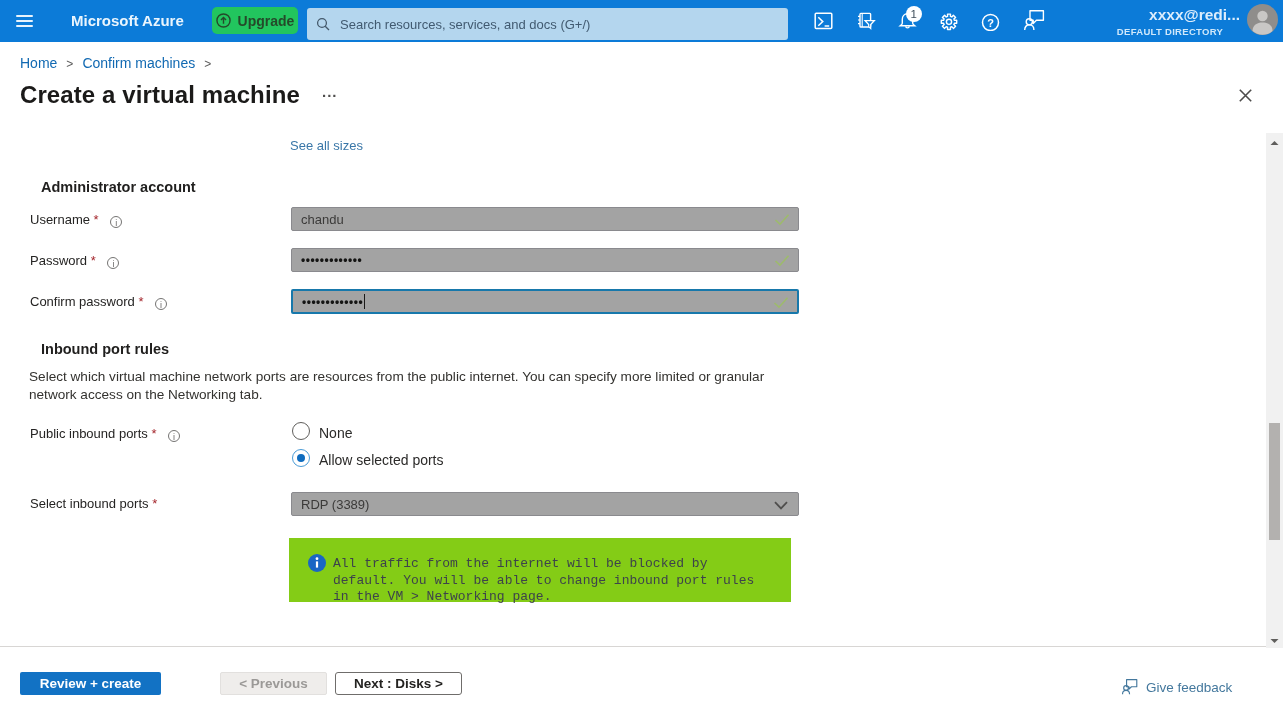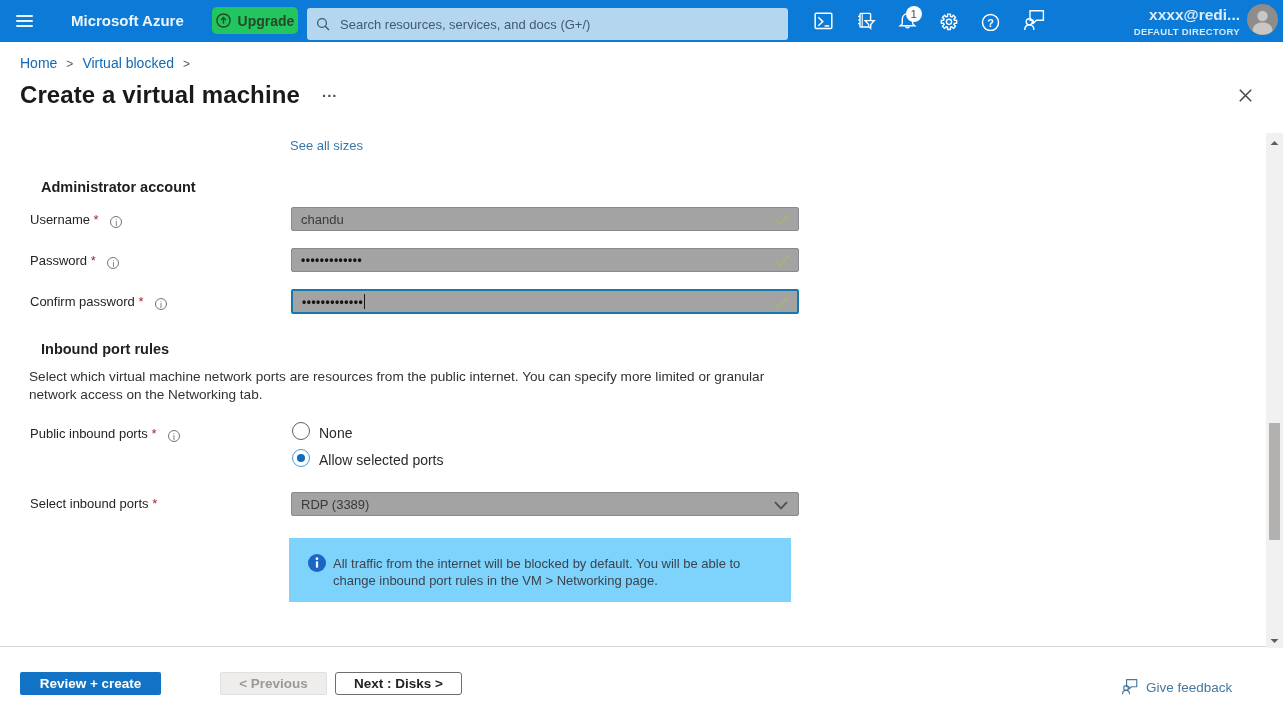--- a/index.html
+++ b/index.html
@@ -35,21 +35,21 @@
          border:1px solid #8a8a8e; border-radius:2px; font-size:13px; color:#3b3a39;
          display:flex; align-items:center; padding-left:9px; }
   .chk { position:absolute; right:8px; top:5px; }
   .dots { letter-spacing:0.5px; font-size:12px; font-weight:700; color:#151514; }
   .para { font-size:13.6px; color:#33322f; line-height:18px; }
   .radio { position:absolute; width:18px; height:18px; border:1px solid #5f5e5c; border-radius:50%; background:#fff; }
   .radio.sel { border:1.5px solid #4a9bd6; }
   .radio.sel::after { content:""; position:absolute; left:3.5px; top:3.5px; width:8px; height:8px; border-radius:50%; background:#0f6cbf; }
   .rlabel { font-size:14px; color:#2b2a29; }
 
-  #infobox { position:absolute; left:289px; top:538px; width:502px; height:64px; background:#7dd3fc; }
+  #infobox { position:absolute; left:289px; top:538px; width:502px; height:64px; background:#84cc16;font-family:Liberation Mono, monospace; }
   .ibtext { font-size:13px; color:#3d434b; line-height:16.5px; }
 
   
   #footline { position:absolute; left:0; top:646px; width:1283px; height:1px; background:#d8d6d4; }
   .btn { position:absolute; top:672px; height:23px; font-size:13.5px; font-weight:700;
          display:flex; align-items:center; justify-content:center; border-radius:2px; }
   #btn-review { left:20px; width:141px; background:#1272c4; color:#fff; }
   #btn-prev { left:220px; width:107px; background:#efedeb; color:#9b9997; border:1px solid #e2e0de; }
   #btn-next { left:335px; width:127px; background:#fff; color:#242321; border:1px solid #6f6d6b; border-radius:3px; }
   #feedback { position:absolute; top:679px; left:1122px; color:#44789d; font-size:13.5px; }
@@ -109,29 +109,29 @@
   <circle cx="9.5" cy="11.5" r="8" fill="none" stroke="#fff" stroke-width="1.5"></circle>
   <text x="9.5" y="15.5" font-size="11" font-weight="bold" fill="#fff" text-anchor="middle" font-family="Liberation Sans">?</text>
 </svg>
 <svg class="topicon" style="left:1024px; top:10px; width:21px; height:21px;" viewBox="0 0 21 21">
   <path d="M6 0.8 h13.4 v9.4 h-7 l-3.2 3.2 v-3.2 h-3.2 z" fill="none" stroke="#fff" stroke-width="1.4" stroke-linejoin="round"></path>
   <circle cx="5.3" cy="11.8" r="3.1" fill="none" stroke="#fff" stroke-width="1.4"></circle>
   <path d="M0.7 20 c0-3.3 2.1-5.1 4.6-5.1 s4.6 1.8 4.6 5.1" fill="none" stroke="#fff" stroke-width="1.4"></path>
 </svg>
 
 <div class="abs" id="acct1" style="left:1100px; top:6px; width:140px;">xxxx@redi...</div>
-<div class="abs" id="acct2" style="left:1100px; top:26px; width:140px;">DEFAULT DIRECTORY</div>
+<div class="abs" id="acct2" style="left:1100px; top:26px; width:140px;text-align:center;">DEFAULT DIRECTORY</div>
 <svg class="abs" style="left:1247px; top:4px;" width="31" height="31" viewBox="0 0 31 31">
   <circle cx="15.5" cy="15.5" r="15.5" fill="#8f8d8b"></circle>
   <circle cx="15.5" cy="12" r="5.2" fill="#c9c7c5"></circle>
   <path d="M5.5 27 c0-6 4.6-8.6 10-8.6 s10 2.6 10 8.6 a15.5 15.5 0 0 1 -20 0 z" fill="#c9c7c5"></path>
 </svg>
 
 <div class="abs" style="left:20px; top:54px;">
-  <span class="crumb">Home</span><span class="crumbsep">&gt;</span><span class="crumb">Virtual blocked</span><span class="crumbsep">&gt;</span>
+  <span class="crumb">Home</span><span class="crumbsep">&gt;</span><span class="crumb">Confirm machines</span><span class="crumbsep">&gt;</span>
 </div>
 <div class="abs" id="title" style="left:20px; top:81px;">Create a virtual machine</div>
 <div class="abs" style="left:322px; top:83px; color:#4f4e4d; font-size:15px; font-weight:700; letter-spacing:1px;">...</div>
 <svg class="abs" style="left:1239px; top:89px;" width="13" height="13" viewBox="0 0 13 13">
   <path d="M0.8 0.8 L12.2 12.2 M12.2 0.8 L0.8 12.2" stroke="#4d4c4b" stroke-width="1.6"></path>
 </svg>
 
 <a class="abs link" style="left:290px; top:138px; color:#3a77a8;">See all sizes</a>
 
 <div class="abs sechead" style="left:29px; top:179px;">Administrator account</div>

